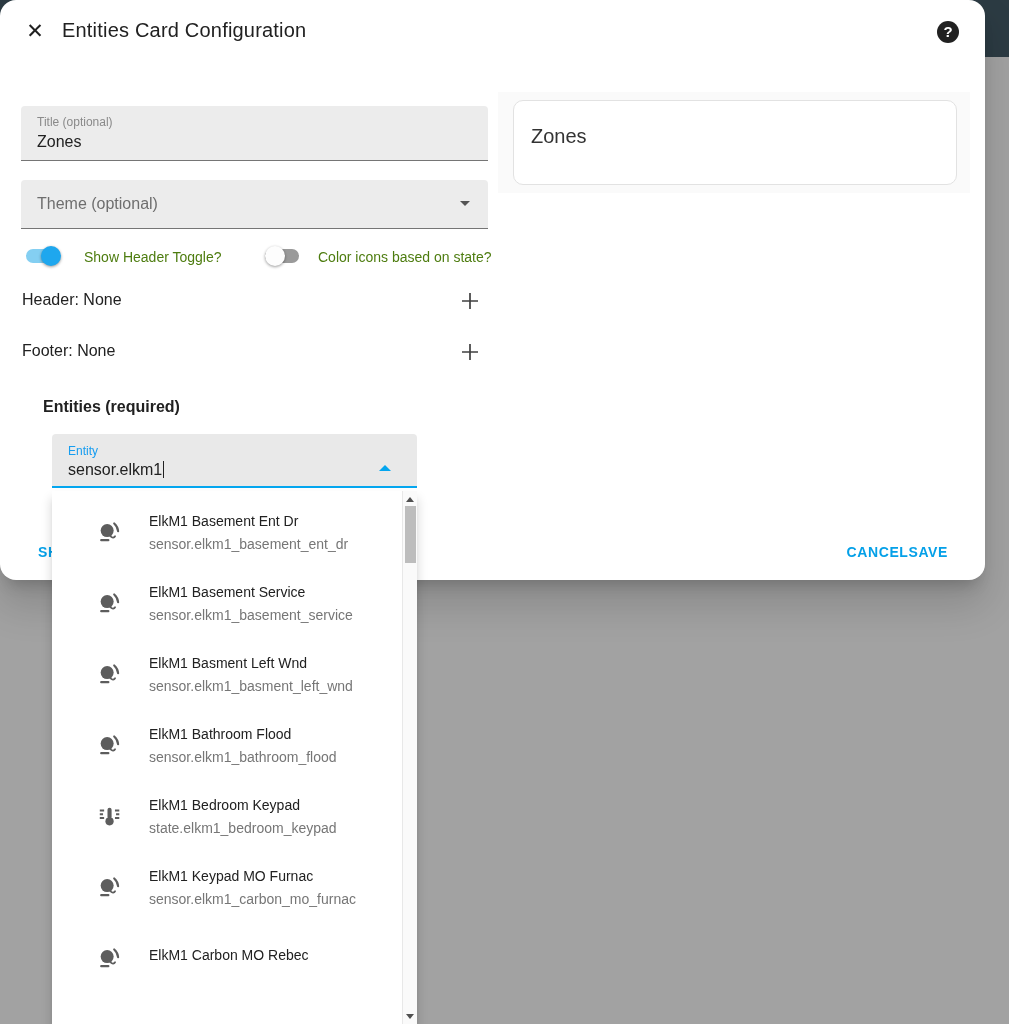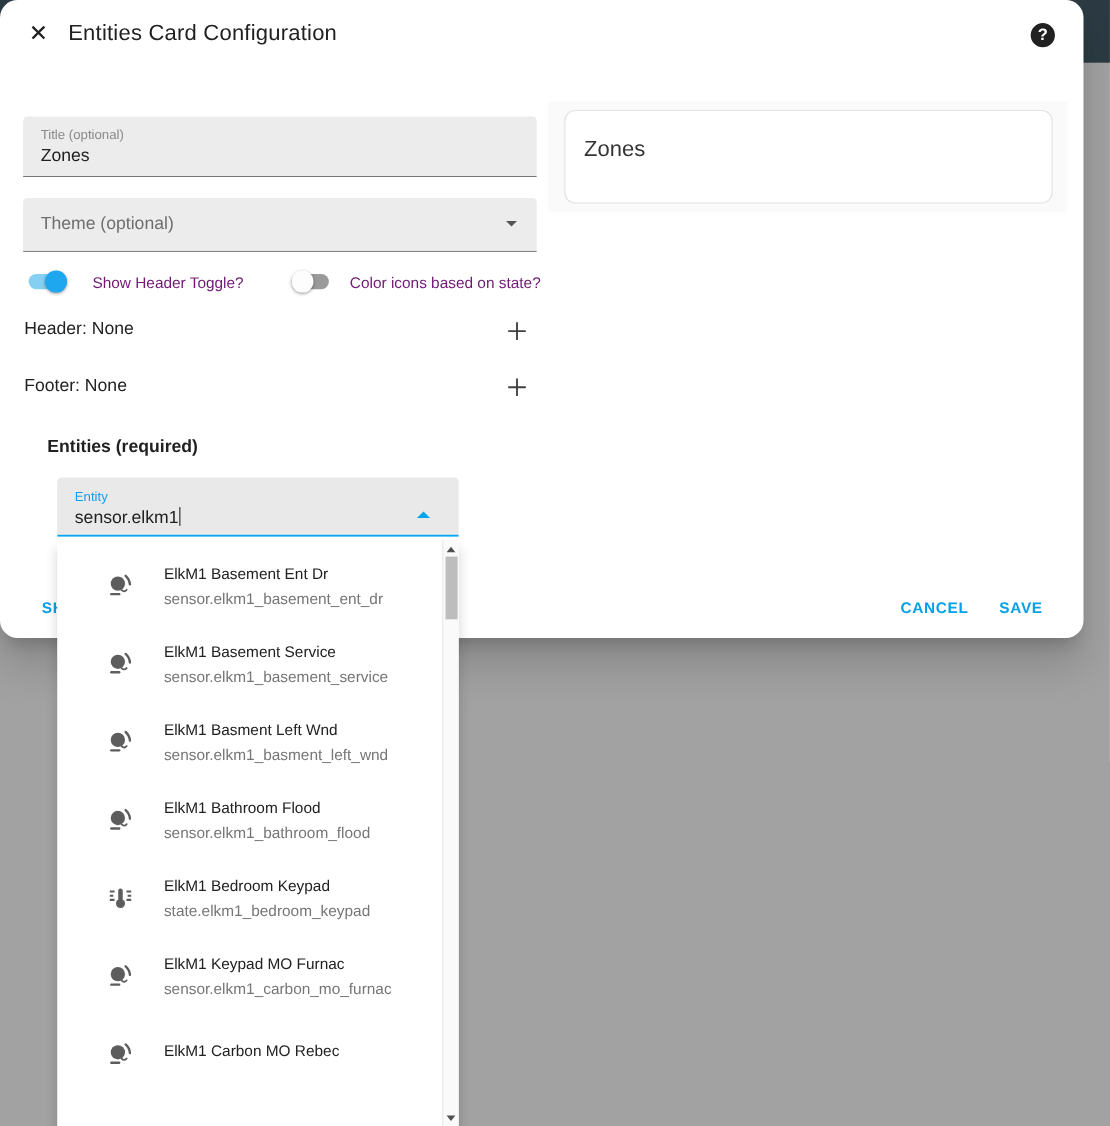--- a/index.html
+++ b/index.html
@@ -54,21 +54,21 @@
   .toggle { position:absolute; width:36px; height:20px; cursor:pointer; }
   .toggle .track { position:absolute; left:0; top:3px; width:34px; height:14px; border-radius:7px; }
   .toggle .thumb { position:absolute; top:0; width:20px; height:20px; border-radius:50%;
                    box-shadow:0 1px 3px rgba(0,0,0,.4); }
   .toggle.on .track { background:#84cff2; }
   .toggle.on .thumb { background:#1ea7ee; left:15px; }
   .toggle.off .track { background:#9a9a9a; }
   .toggle.off .thumb { background:#fdfdfd; left:0; }
   .toggle1 { left:26px; top:246px; }
   .toggle2 { left:265px; top:246px; }
-  .toggle-label { position:absolute; font-size:14px; color:#701a75; }
+  .toggle-label { position:absolute; font-size:14px; color:#4d7c0f; }
   .toggle1-label { left:84px; top:249px; }
   .toggle2-label { left:318px; top:249px; }
 
   
   .option-row-label { position:absolute; font-size:16px; color:#212121; }
   .plus-btn { position:absolute; width:18px; height:18px; cursor:pointer; }
 
   .entities-heading { position:absolute; left:22px; top:398px; font-size:16px; font-weight:bold; color:#212121;margin-left:21px; }
 
   
@@ -119,21 +119,21 @@
     background:#ffffff; border:1px solid #e2e2e2; border-radius:10px;
   }
   .preview-card-title { position:absolute; left:17px; top:24px; font-size:20px; color:#333333; }
 
   
   .text-btn {
     position:absolute; font-size:14px; font-weight:bold; letter-spacing:.6px;
     color:#04a0e8; cursor:pointer; white-space:nowrap;
   }
   .show-code-btn { left:38px; top:544px; z-index:1; }
-  .actions { position:absolute; right:37px; top:544px; display:flex; gap:28px; z-index:3; }
+  .actions { position:absolute; right:37px; top:544px; display:flex; z-index:3; }
   .actions .text-btn { position:static; }
 </style>
 </head>
 <body>
 
 <div class="stage">
   <div class="top-bar"></div>
 
   <div class="dialog">
 

